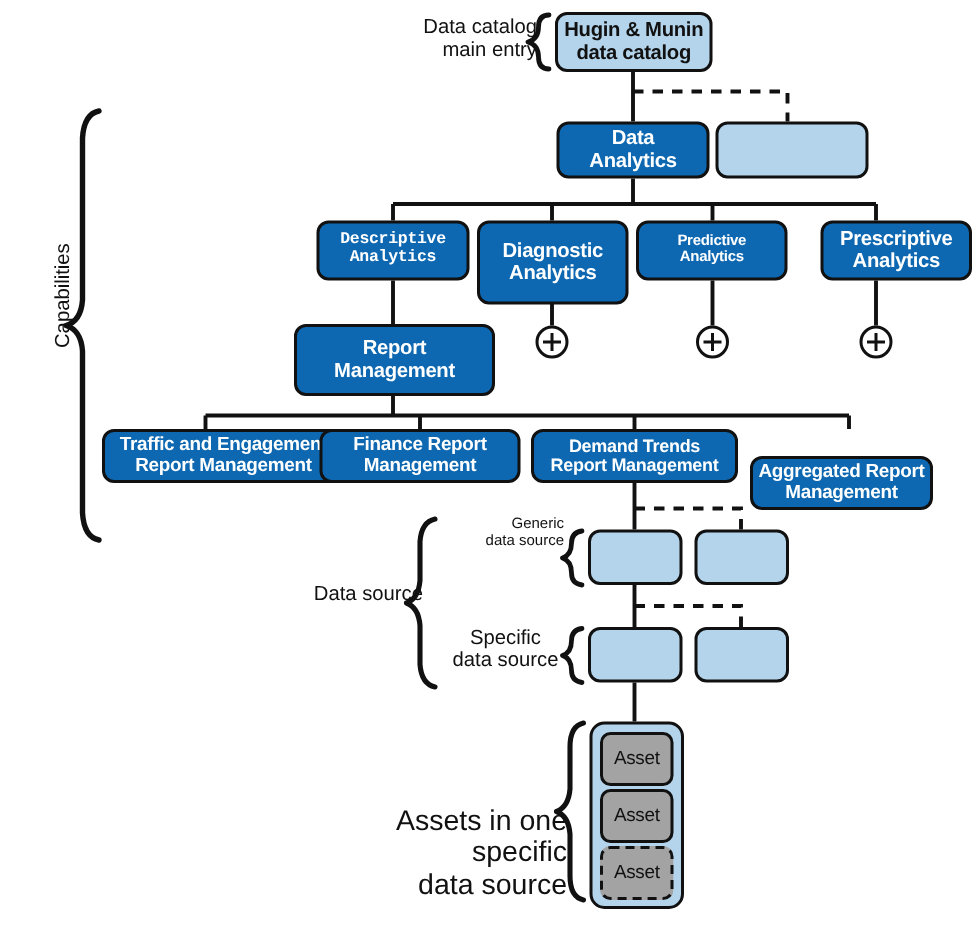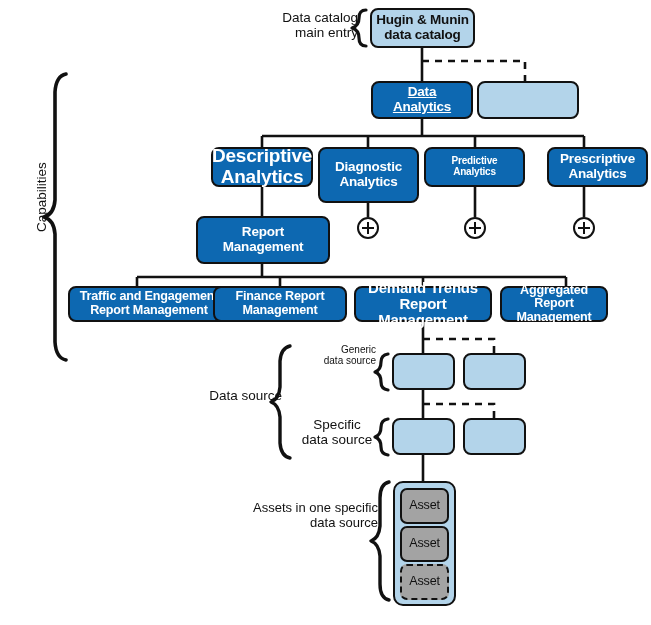--- a/index.html
+++ b/index.html
@@ -163,38 +163,38 @@
   <div class="lbl vertical" style="left:34px; top:232px; font-size:13.5px;">Capabilities</div>
 
   <div class="lbl" style="left:186px; top:388px; width:96px; font-size:13.5px;">Data source</div>
 
   <div class="lbl" style="left:298px; top:344px; width:78px; font-size:10px;">Generic
 data source</div>
 
   <div class="lbl" style="left:298px; top:417px; width:78px; font-size:13.5px;text-align:center;">Specific
 data source</div>
 
-  <div class="lbl" style="left:240px; top:501px; width:138px; font-size:13px;">Assets in one specific
+  <div class="lbl" style="left:240px; top:537px; width:138px; font-size:19px;">Assets in one specific
 data source</div>
 
   <div class="node light" style="left:370px; top:8px; width:105px; height:40px; font-size:13.5px;">
     <span>Hugin &amp; Munin
 data catalog</span>
   </div>
 
-  <div class="node dark" style="left:371px; top:81px; width:102px; height:38px; font-size:13.5px;text-decoration:underline;">
+  <div class="node dark" style="left:371px; top:81px; width:102px; height:38px; font-size:13.5px;">
     <span>Data
 Analytics</span>
   </div>
 
   <div class="node light" style="left:477px; top:81px; width:102px; height:38px; font-size:13.5px;">
     <span></span>
   </div>
 
-  <div class="node dark" style="left:211px; top:147px; width:102px; height:40px; font-size:19px;">
+  <div class="node dark" style="left:211px; top:147px; width:102px; height:40px; font-size:11px;font-family:Liberation Mono, monospace;">
     <span>Descriptive
 Analytics</span>
   </div>
 
   <div class="node dark" style="left:318px; top:147px; width:101px; height:56px; font-size:13.5px;">
     <span>Diagnostic
 Analytics</span>
   </div>
 
   <div class="node dark" style="left:424px; top:147px; width:101px; height:40px; font-size:10px;">
@@ -219,26 +219,26 @@
   <div class="node dark" style="left:68px; top:286px; width:162px; height:36px; font-size:12.6px;">
     <span>Traffic and Engagement
 Report Management</span>
   </div>
 
   <div class="node dark" style="left:213px; top:286px; width:134px; height:36px; font-size:12.6px;">
     <span>Finance Report
 Management</span>
   </div>
 
-  <div class="node dark" style="left:354px; top:286px; width:138px; height:36px; font-size:15px;">
+  <div class="node dark" style="left:354px; top:286px; width:138px; height:36px; font-size:12px;">
     <span>Demand Trends
 Report Management</span>
   </div>
 
-  <div class="node dark" style="left:500px; top:286px; width:108px; height:36px; font-size:12.6px;">
+  <div class="node dark" style="left:500px; top:304px; width:122px; height:36px; font-size:12.6px;">
     <span>Aggregated Report
 Management</span>
   </div>
 
   <div class="node light" style="left:392px; top:353px; width:63px; height:37px; font-size:12.6px;">
     <span></span>
   </div>
 
   <div class="node light" style="left:463px; top:353px; width:63px; height:37px; font-size:12.6px;">
     <span></span>

